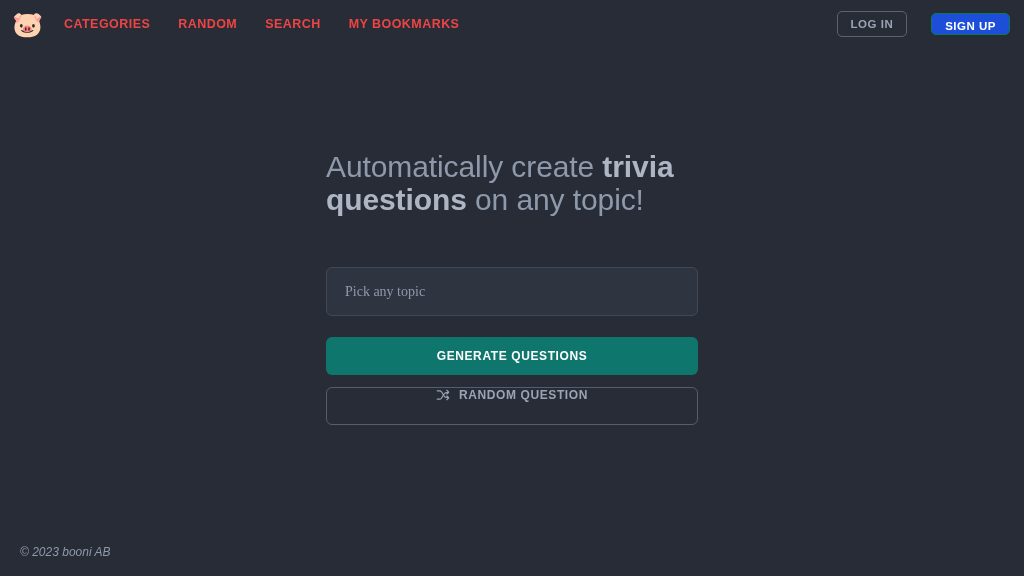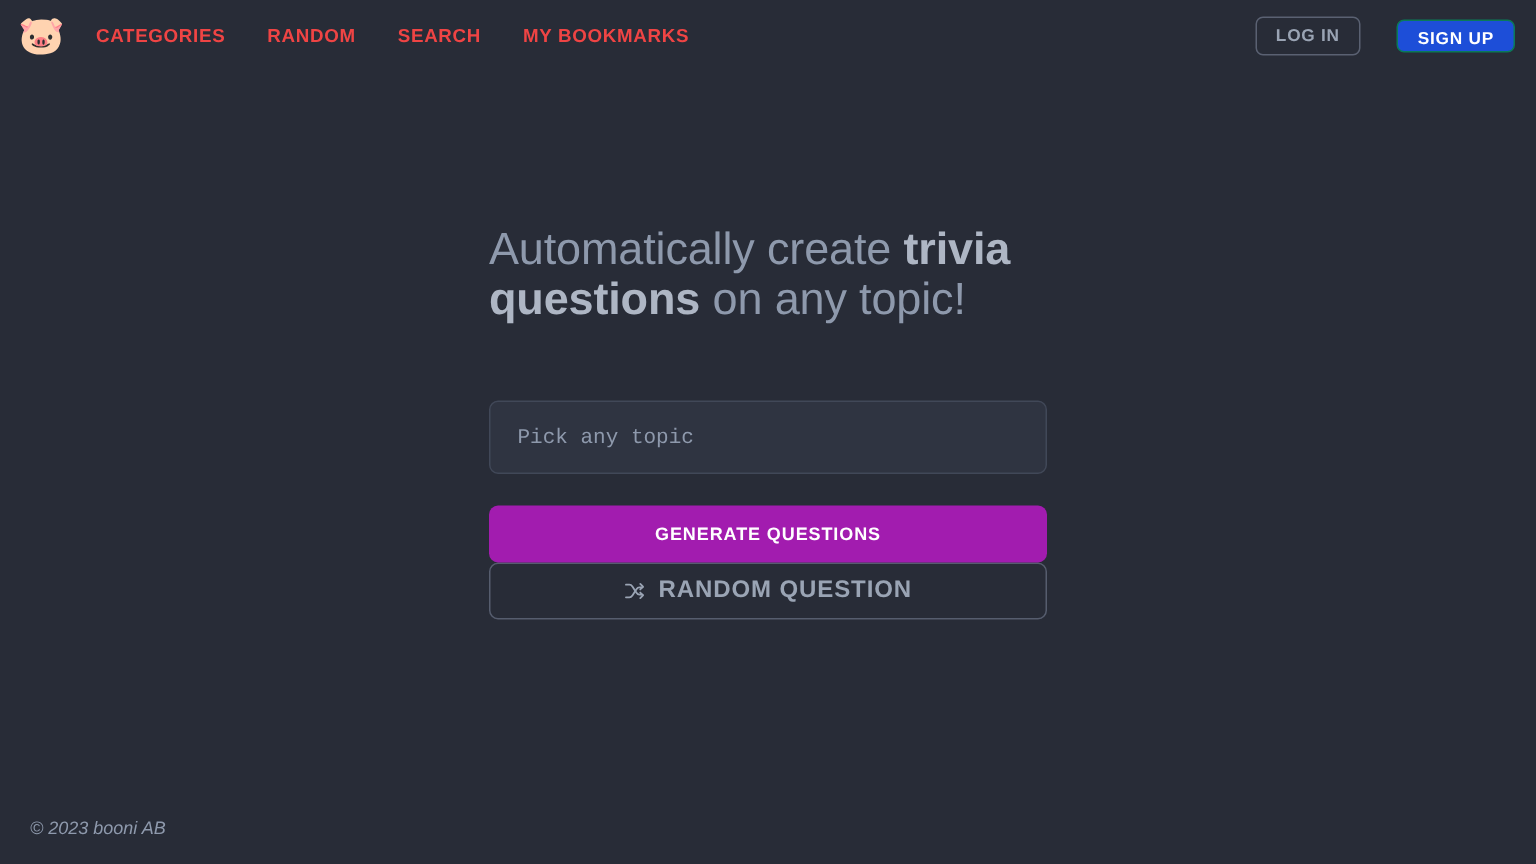--- a/index.html
+++ b/index.html
@@ -123,62 +123,63 @@
 
   #topic-input {
     display: block;
     width: 372px;
     height: 49px;
     margin-top: 51px;
     background: #2f3441;
     border: 1px solid #414858;
     border-radius: 6px;
     color: #c3cad6;
-    font-family: Liberation Mono, monospace;
+    font-family: Liberation Serif, serif;
     font-size: 14px;
     padding: 0 18px;
     outline: none;
   }
 
   #topic-input::placeholder {
     color: #8e99ac;
     opacity: 1;
   }
 
   #generate-button {
     width: 372px;
     height: 38px;
     margin-top: 21px;
-    background: #a21caf;
+    background: #0f766e;
     border: none;
     border-radius: 6px;
     color: #ffffff;
     font-family: inherit;
     font-size: 12px;
     font-weight: bold;
     letter-spacing: 0.6px;
     text-transform: uppercase;
     cursor: pointer;
   }
 
   #random-button {
     width: 372px;
     height: 38px;
+    margin-top: 12px;
     background: transparent;
     border: 1px solid #565d6e;
     border-radius: 6px;
     color: #9aa4b4;
     font-family: inherit;
-    font-size: 16px;
+    font-size: 12px;
     font-weight: bold;
     letter-spacing: 0.6px;
     text-transform: uppercase;
     cursor: pointer;
     display: flex;
-    align-items: center;
+    align-items: flex-start;
     justify-content: center;
     gap: 9px;
   }
 
   #shuffle-icon {
     display: inline-flex;
     width: 14px;
     height: 14px;
   }
 

